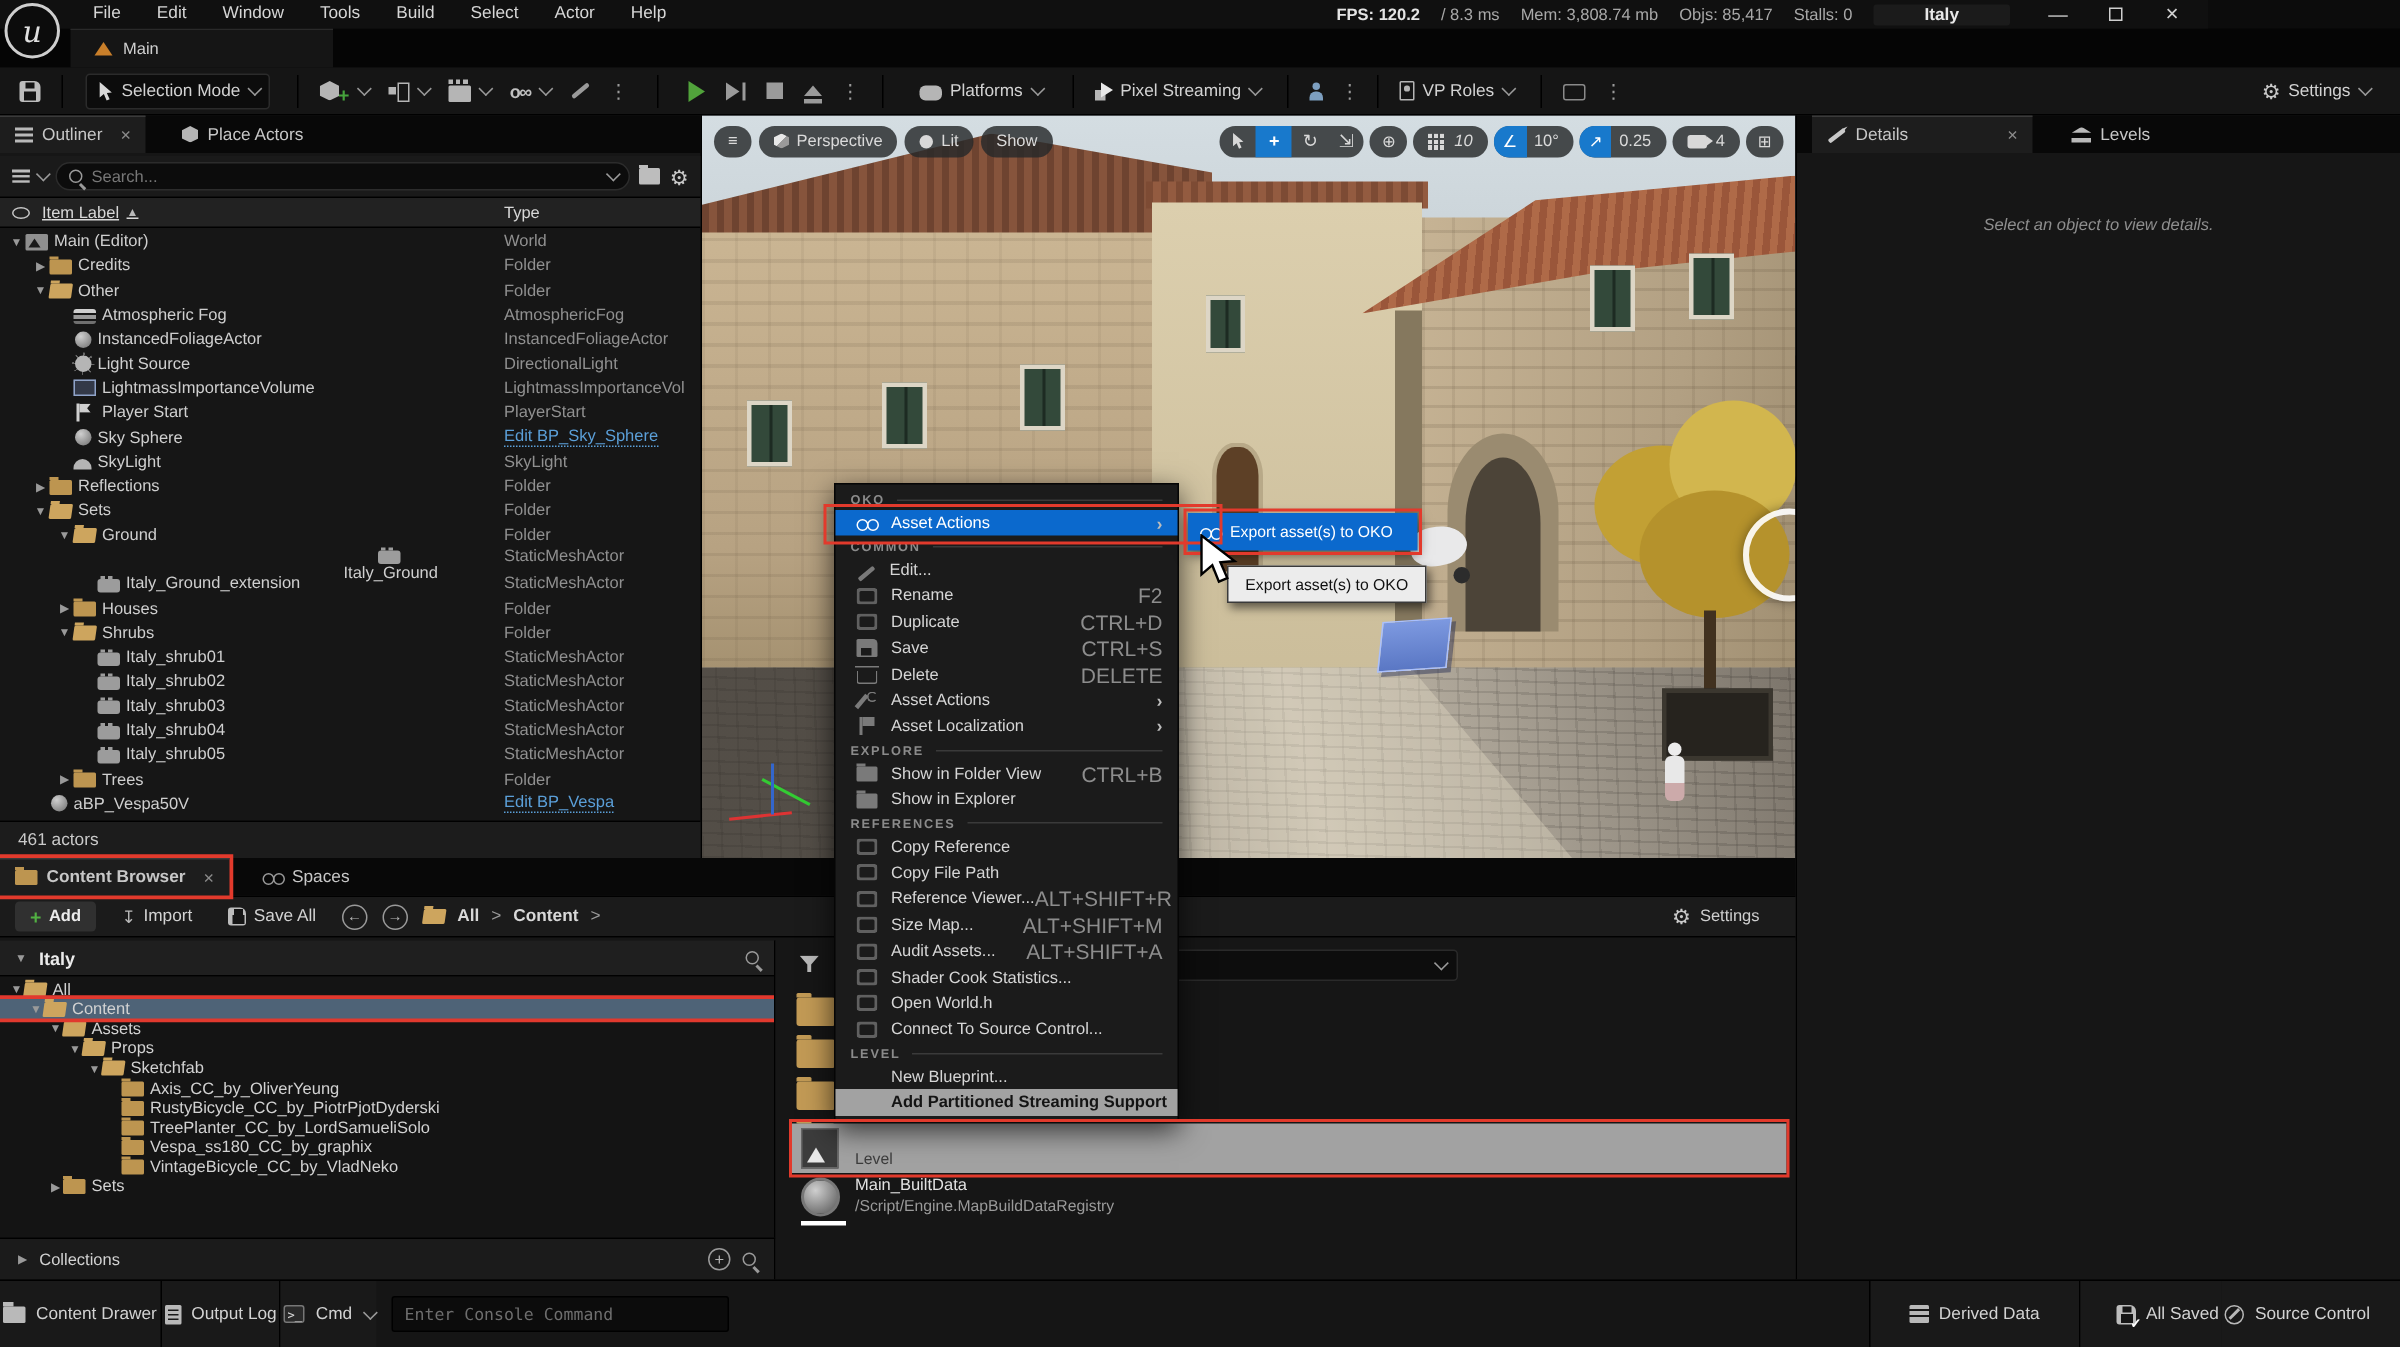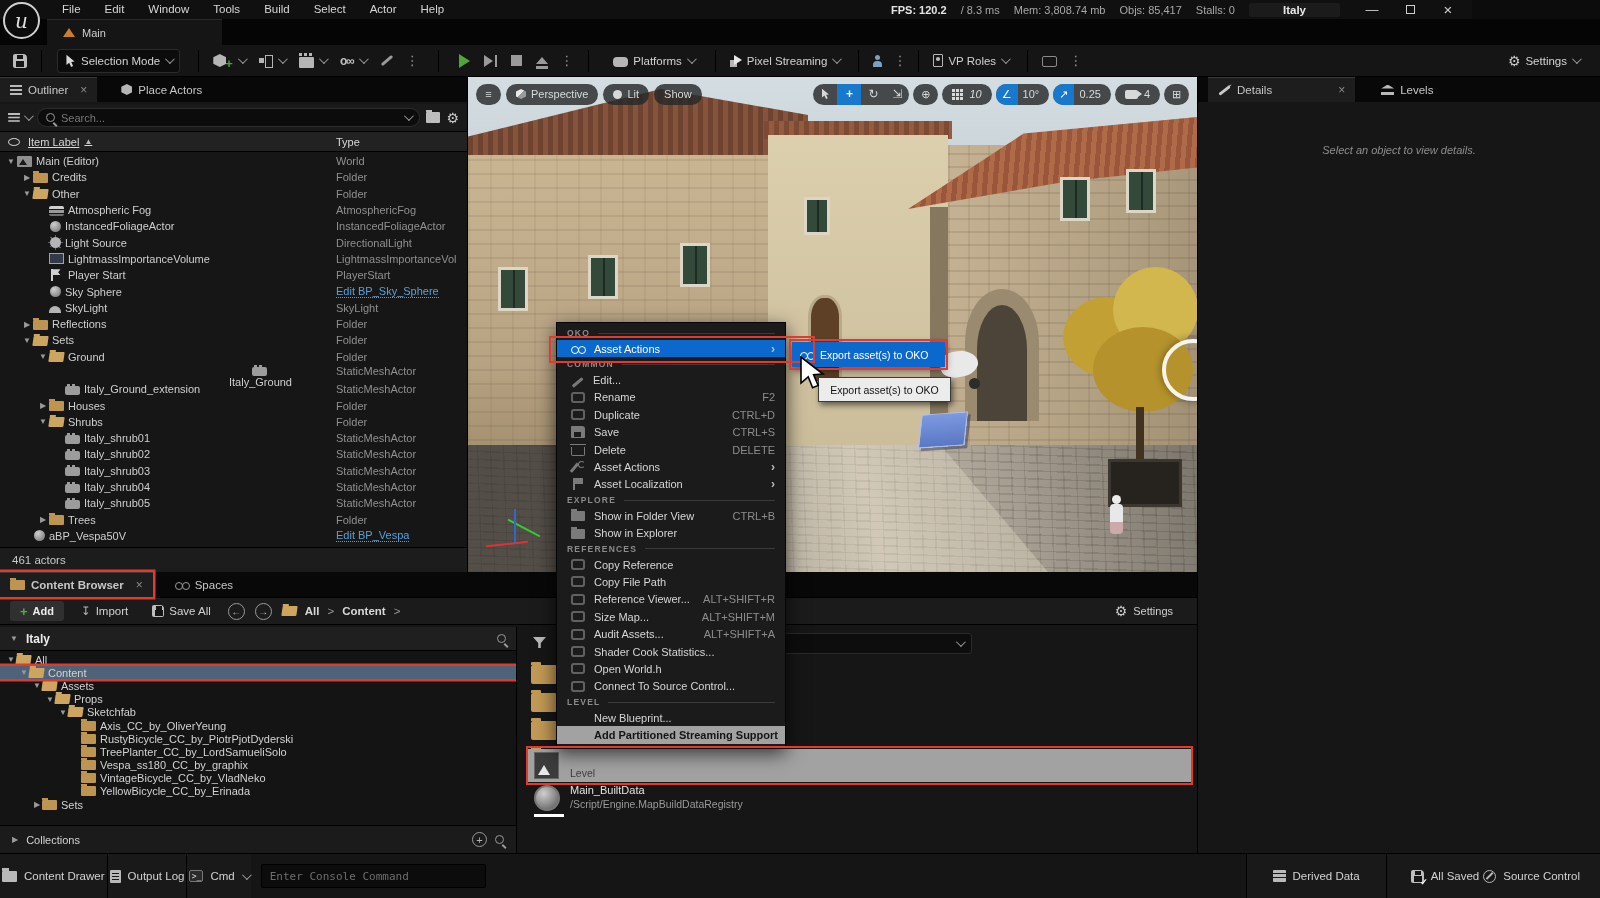--- a/index.html
+++ b/index.html
@@ -213,21 +213,21 @@
   .save-chk{position:relative;}
   .save-chk .ck{position:absolute;right:-4px;bottom:-4px;color:#fff;font-size:9px;font-weight:700;}
   
   #ctxmenu{position:absolute;left:556px;top:322px;width:230px;background:#1b1b1b;border:1px solid #050505;box-shadow:0 6px 18px rgba(0,0,0,.7);z-index:50;padding:3px 0 2px 0;}
   .msec{display:flex;align-items:center;gap:8px;height:14px;padding:0 10px;}
   .msec span{color:#8b8b8b;font-size:8.5px;letter-spacing:1.2px;font-weight:700;}
   .msec i{flex:1;height:1px;background:#3a3a3a;}
   .mitem{position:relative;height:17.4px;display:flex;align-items:center;padding:0 10px 0 14px;color:#d6d6d6;font-size:11px;}
   .mitem .mico{width:14px;height:12px;margin-right:9px;flex:none;position:relative;opacity:.75;}
   .mitem .lbl{flex:1;white-space:nowrap;}
-  .mitem .sc{color:#8d8d8d;font-size:11px;}
+  .mitem .sc{color:#8d8d8d;font-size:14px;}
   .mitem .sub{color:#bdbdbd;font-size:12px;font-weight:700;line-height:10px;}
   .mitem.hl{background:#0b69cd;color:#fff;}
   .mitem.hl .mico{opacity:1;}
   .mitem.grey{background:#a2a2a2;color:#141414;font-weight:700;}
   .mico.gbox{background:#9a9a9a;-webkit-mask:linear-gradient(#000 0 0);height:11px;border-radius:2px;opacity:.55;}
   .mico.gbox::after{content:"";position:absolute;inset:2px;background:#1b1b1b;border-radius:1px;}
   .mico.chain{opacity:1;}
   .mico.chain::before{content:"";position:absolute;left:0;top:3px;width:6px;height:6px;border:1.6px solid #fff;border-radius:50%;}
   .mico.chain::after{content:"";position:absolute;left:7px;top:3px;width:6px;height:6px;border:1.6px solid #fff;border-radius:50%;}
   .mico.chain.grey2::before,.mico.chain.grey2::after{border-color:#9a9a9a;}
@@ -744,25 +744,20 @@
         <div class="srow" style="padding-left: 71px;">
           <span class="sarrow"></span>
           <span class="sficon"></span>
           <span>Vespa_ss180_CC_by_graphix</span>
         </div>
         <div class="srow" style="padding-left: 71px;">
           <span class="sarrow"></span>
           <span class="sficon"></span>
           <span>VintageBicycle_CC_by_VladNeko</span>
         </div>
-        <div class="srow" style="padding-left: 71px;">
-          <span class="sarrow"></span>
-          <span class="sficon"></span>
-          <span>YellowBicycle_CC_by_Erinada</span>
-        </div>
         <div class="srow" style="padding-left: 32px;">
           <span class="sarrow">▶</span>
           <span class="sficon"></span>
           <span>Sets</span>
         </div>
       </div>
   </div>
   <div id="cb-collections">
     <span style="font-size:8px;color:#9a9a9a;">▶</span>
     <span>Collections</span>

